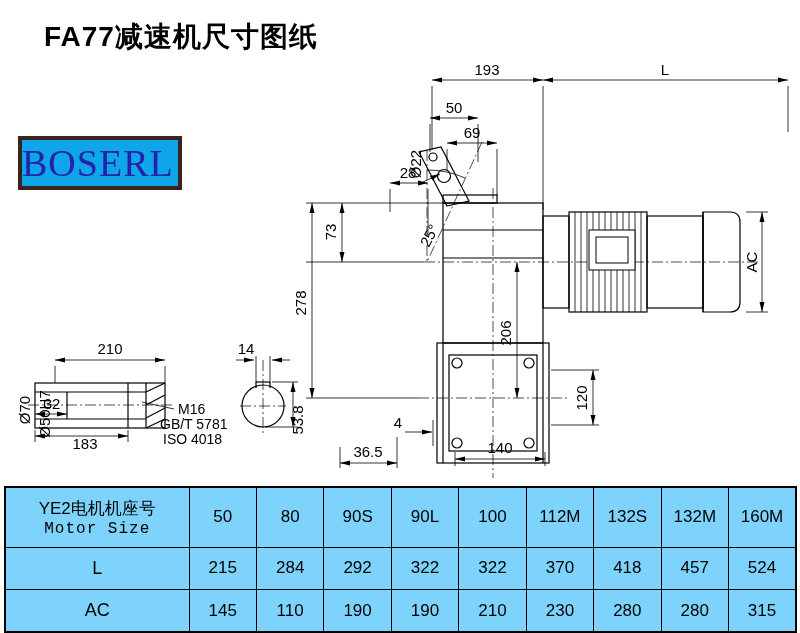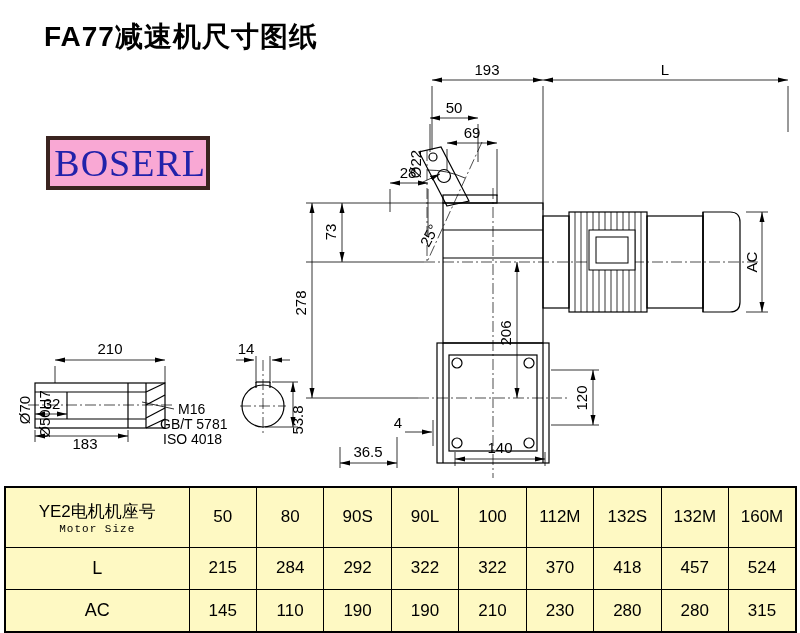--- a/index.html
+++ b/index.html
@@ -6,55 +6,55 @@
   html,body { width:800px; height:633px; }
   body { background:#fff; font-family:"Liberation Sans",sans-serif; position:relative; overflow:hidden; color:#000; }
 
   .page-title {
     position:absolute; left:44px; top:18px;
     font-size:28px; font-weight:bold; letter-spacing:1px;
     font-family:Liberation Sans, sans-serif;
   }
 
   .logo-box {
-    position:absolute; left:46px; top:136px; width:164px; height:54px;
-    border:4px solid #3a2420; background:#f9a8d4;
-    display:flex; align-items:center; justify-content:flex-end;
+    position:absolute; left:18px; top:136px; width:164px; height:54px;
+    border:4px solid #3a2420; background:#0ea5e9;
+    display:flex; align-items:center; justify-content:flex-start;
   }
   .logo-box span {
     font-family:"Liberation Serif",serif; font-size:38px; color:#2222aa;
     letter-spacing:1px;
   }
 
   .drawing { position:absolute; left:0; top:0; }
   .drawing .ol  { stroke:#000; stroke-width:1.2; fill:none; }
   .drawing .cl  { stroke:#000; stroke-width:0.7; fill:none; stroke-dasharray:11 3 2 3; }
   .drawing .tl  { stroke:#000; stroke-width:0.8; fill:none; }
   .drawing .fin { stroke-width:0.8; }
   .drawing .np  { fill:#fff; stroke:#000; stroke-width:1; }
   .drawing .txt text {
     font-family:"Liberation Sans",sans-serif; font-size:15px;
     fill:#000; stroke:none; text-anchor:middle;
   }
   .drawing .txt text.ts { text-anchor:start; font-size:14px; }
 
   .dim-table {
     position:absolute; left:4px; top:486px; width:793px; height:147px;
-    border-collapse:collapse; table-layout:fixed; background:#fef9c3;
+    border-collapse:collapse; table-layout:fixed; background:#7dd3fc;
     border:2px solid #000;
   }
   .dim-table th, .dim-table td {
     border:1px solid #000; text-align:center; vertical-align:middle;
     font-weight:normal; font-size:17px; padding:0;
   }
   .dim-table col.label-col { width:184px; }
   .dim-table tr.hdr { height:47px; }
   .dim-table tr.datarow { height:33px; }
   .dim-table td.rowlabel { font-size:18px; }
-  .mono { font-family:"Liberation Mono",monospace; font-size:11px; letter-spacing:1px; }
+  .mono { font-family:"Liberation Mono",monospace; font-size:16px; letter-spacing:1px; }
 </style>
 </head>
 <body>
 
 <h1 class="page-title">FA77减速机尺寸图纸</h1>
 
 <div class="logo-box">
   <span>BOSERL</span>
 </div>
 

